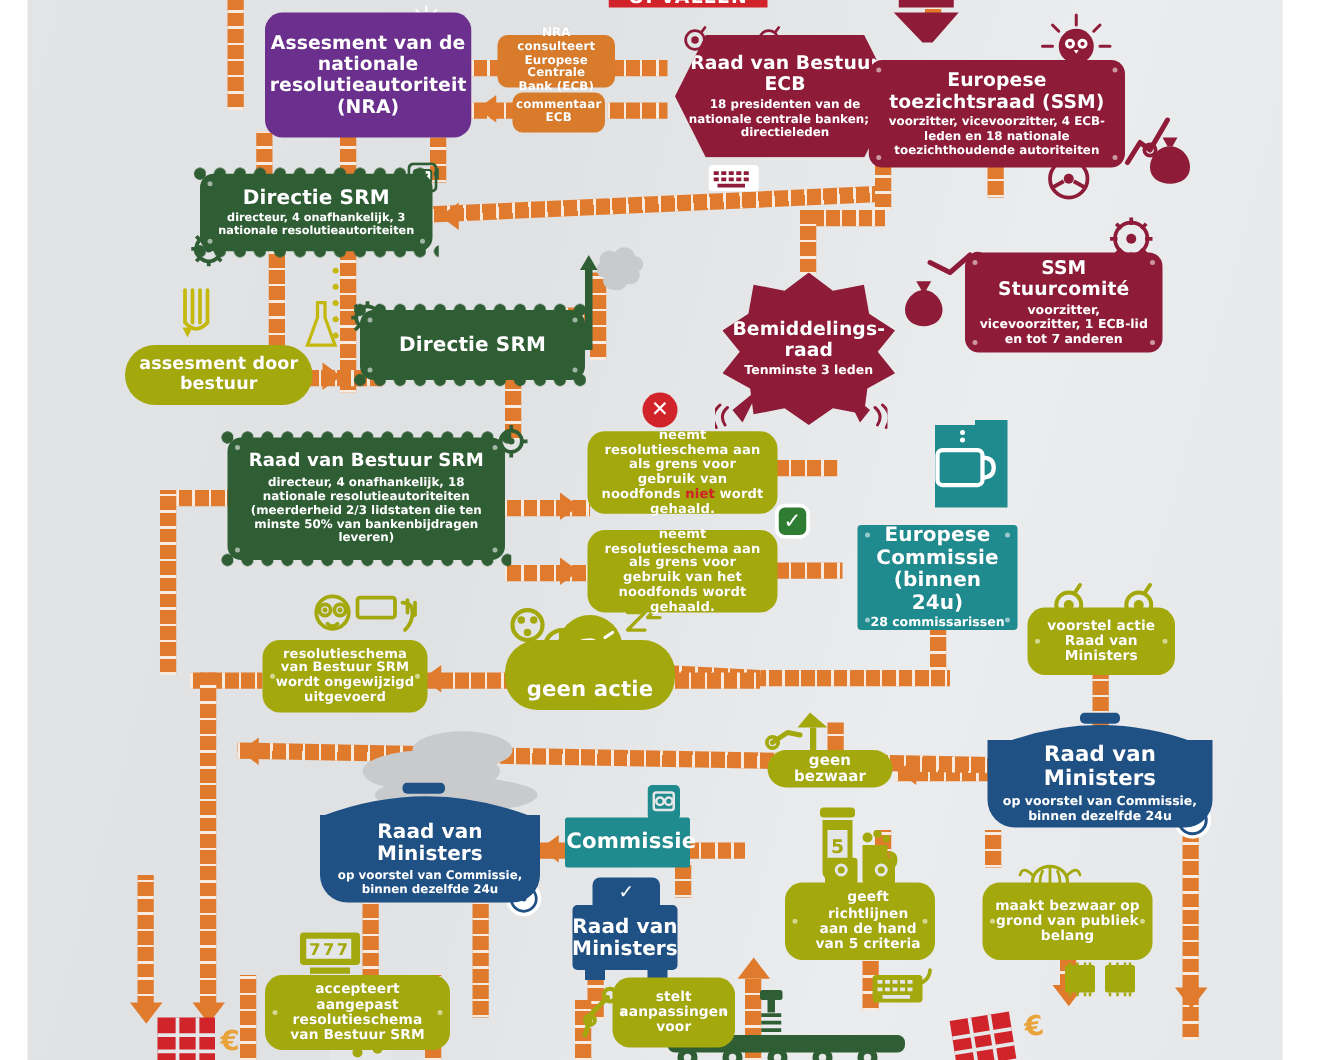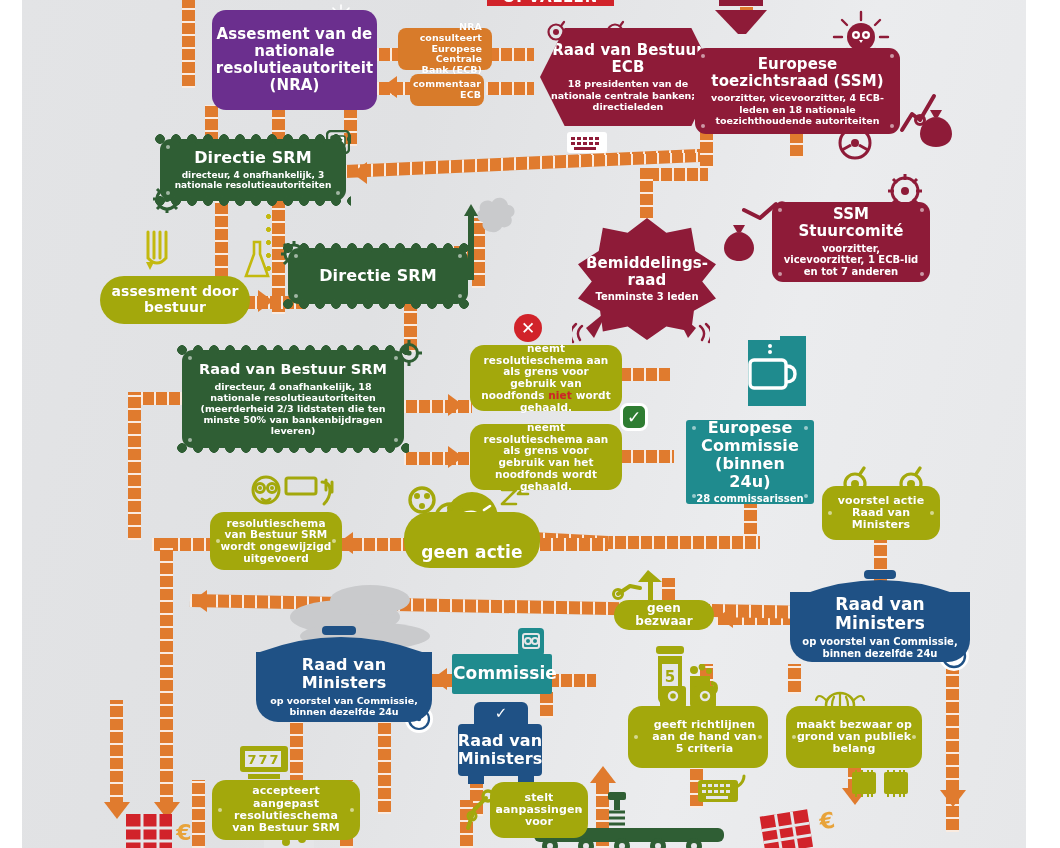--- a/index.html
+++ b/index.html
@@ -45,21 +45,21 @@
     font-weight: bold;
     margin-top: 3px;
     line-height: 1.18;
   }
 
   
   .purple  { background: #6b2f8e; }
   .maroon  { background: #8e1b38; }
   .dgreen  { background: #2f5e34; }
   .olive   { background: #a3a80c; }
-  .orange  { background: #d87b2a; text-align: right; }
+  .orange  { background: #d87b2a; }
   .teal    { background: #1f8b8e; }
   .blue    { background: #1f5185; }
 
   .r-lg { border-radius: 14px; }
   .r-md { border-radius: 11px; }
   .r-sm { border-radius: 8px; }
   .r-pill { border-radius: 26px; }
 
   
   .hex {
@@ -665,21 +665,21 @@
 
   <div class="badge" style="left:474px;top:702px;width:54px;height:22px;border-radius:6px 6px 0 0;background:#1f5185;font-size:15px;">
     <span>✓</span>
   </div>
   <div class="node blue" style="left:458px;top:724px;width:84px;height:52px;font-size:16px;border-radius:4px;">
     <div class="ttl">Raad van Ministers</div>
   </div>
   <div style="position:absolute;left:468px;top:776px;width:16px;height:8px;background:#1f5185;z-index:19;"></div>
   <div style="position:absolute;left:518px;top:776px;width:16px;height:8px;background:#1f5185;z-index:19;"></div>
 
-  <div class="node olive r-lg" style="left:628px;top:706px;width:140px;height:62px;font-size:11px;padding-left:23px;">
+  <div class="node olive r-lg" style="left:628px;top:706px;width:120px;height:62px;font-size:11px;padding-left:23px;">
     <span class="screw s-ml"></span>
     <span class="screw s-mr"></span>
     <div class="ttl">geeft richtlijnen aan de hand van 5 criteria</div>
   </div>
   <svg class="doodle" style="left:660px;top:686px;" width="60" height="24" viewBox="0 0 60 24">
     <rect x="0" y="0" width="26" height="22" rx="3" fill="#a3a80c"></rect>
     <rect x="34" y="0" width="22" height="22" rx="3" fill="#a3a80c"></rect>
     <circle cx="13" cy="10" r="4" fill="none" stroke="#e5e6e8" stroke-width="2.4"></circle>
     <circle cx="45" cy="10" r="4" fill="none" stroke="#e5e6e8" stroke-width="2.4"></circle>
   </svg>

